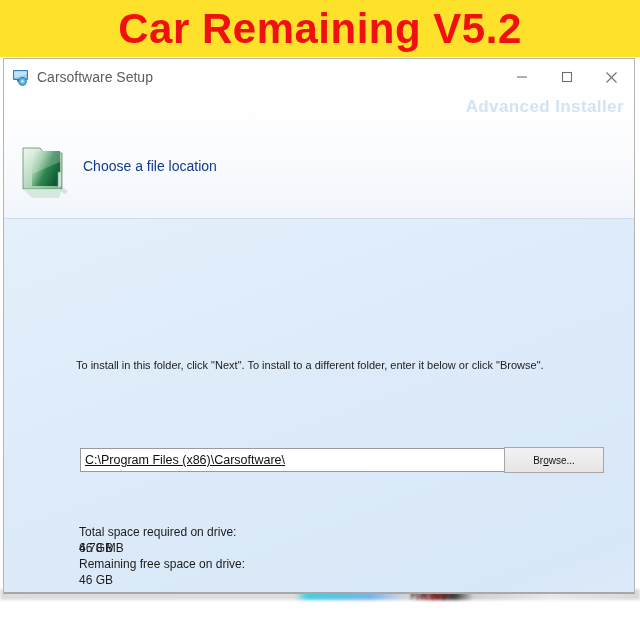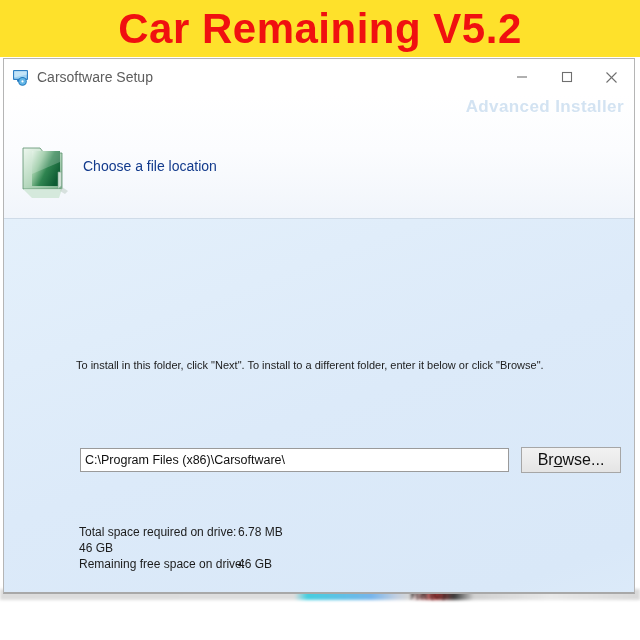--- a/index.html
+++ b/index.html
@@ -157,44 +157,45 @@
     background: #ffffff;
     border: 1px solid #9a9a9a;
     box-sizing: border-box;
     font-size: 12.5px;
     color: #101010;
     padding: 0 4px;
     line-height: 22px;
     white-space: nowrap;
     overflow: hidden;
     font-family: "Liberation Sans", sans-serif;
+    text-decoration: underline;
   }
 
   .browse-btn {
     position: absolute;
-    left: 517px; top: 228px;
+    left: 500px; top: 228px;
     width: 100px; height: 26px;
     background: linear-gradient(180deg, #f2f2f2 0%, #ececec 50%, #e4e4e4 100%);
     border: 1px solid #a6a6a6;
     box-sizing: border-box;
-    font-size: 16px;
+    font-size: 10px;
     color: #101010;
     display: flex;
     align-items: center;
     justify-content: center;
     font-family: "Liberation Sans", sans-serif;
   }
 
   .space-table {
     position: absolute;
     left: 75px; top: 305px;
     font-size: 12px;
     color: #1c1c1c;
   }
-  .space-row { display: flex; height: 16px; line-height: 16px; }
+  .space-row { display: flex; height: 16px; line-height: 16px; flex-direction: column; }
   .space-label { width: 159px; white-space: nowrap; }
   .space-value { white-space: nowrap; }
   .acc { text-decoration: underline; }
 </style>
 </head>
 <body>
 
 <div id="root">
 
   <div class="banner">

